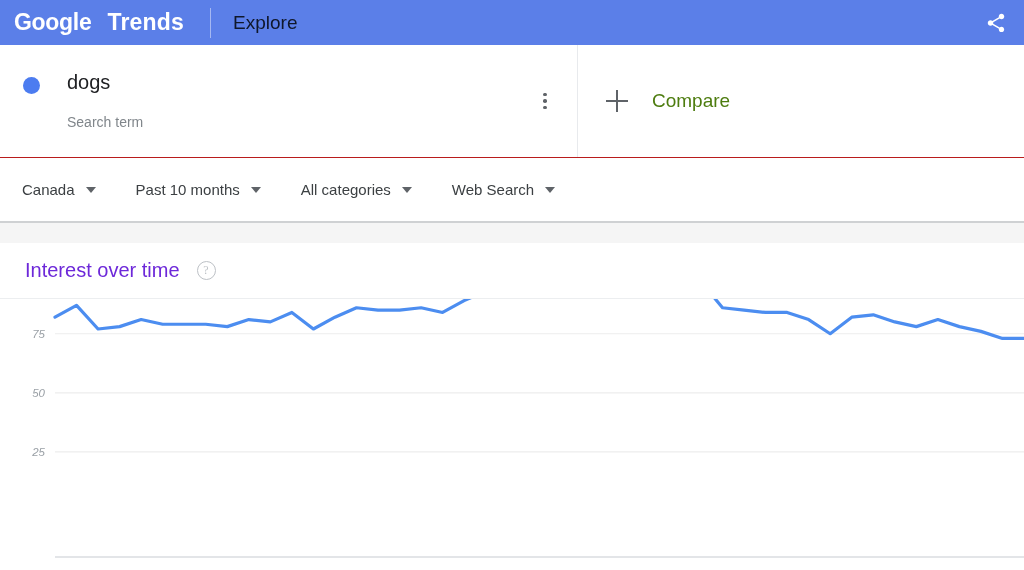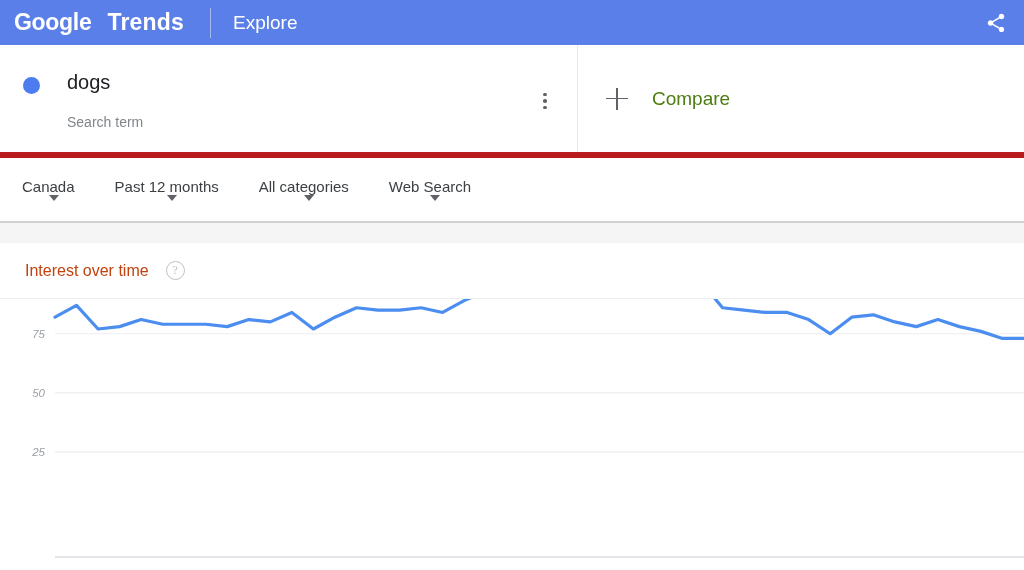--- a/index.html
+++ b/index.html
@@ -42,21 +42,21 @@
     margin-left: 16px;
   }
   .header-divider {
     width: 1px;
     height: 30px;
     background: rgba(255,255,255,0.45);
     margin: 0 22px 0 26px;
   }
   .explore {
     font-size: 19px;
-    color: #ffffff;
+    color: #0f172a;
     font-weight: 400;
     white-space: nowrap;
   }
   .share-icon {
     position: absolute;
     right: 14px;
     top: 50%;
     transform: translateY(-50%);
     width: 28px;
     height: 28px;
@@ -64,21 +64,21 @@
     align-items: center;
     justify-content: center;
     cursor: pointer;
   }
 
   
   .term-row {
     height: 113px;
     display: flex;
     background: #ffffff;
-    border-bottom: 6px solid #b91c1c;
+    border-bottom: 1px solid #b91c1c;
     box-sizing: border-box;
   }
   .term-card {
     width: 578px;
     position: relative;
     border-right: 1px solid #e8eaed;
     box-sizing: border-box;
     display: flex;
     align-items: flex-start;
     padding-top: 25px;
@@ -167,21 +167,20 @@
     background: #ffffff;
     padding-left: 22px;
     box-sizing: border-box;
   }
   .filter {
     display: flex;
     align-items: center;
     margin-right: 40px;
     cursor: pointer;
     white-space: nowrap;
-    flex-direction: column;
   }
   .filter-label {
     font-size: 15px;
     color: #3c4043;
   }
   .caret {
     width: 0; height: 0;
     border-left: 5.5px solid transparent;
     border-right: 5.5px solid transparent;
     border-top: 6px solid #5f6368;
@@ -203,22 +202,22 @@
   }
   .chart-header {
     height: 56px;
     display: flex;
     align-items: center;
     padding-left: 25px;
     border-bottom: 1px solid #eceef0;
     box-sizing: border-box;
   }
   .chart-title {
-    font-size: 16px;
-    color: #c2410c;
+    font-size: 20px;
+    color: #6d28d9;
   }
   .help-icon {
     width: 19px;
     height: 19px;
     border-radius: 50%;
     border: 1.4px solid #bdc1c6;
     color: #bdc1c6;
     font-size: 12px;
     line-height: 17px;
     text-align: center;
@@ -277,21 +276,21 @@
     <div class="compare-label">Compare</div>
   </div>
 </div>
 
 <div class="filter-bar">
   <div class="filter">
     <span class="filter-label">Canada</span>
     <span class="caret"></span>
   </div>
   <div class="filter">
-    <span class="filter-label">Past 12 months</span>
+    <span class="filter-label">Past 10 months</span>
     <span class="caret"></span>
   </div>
   <div class="filter">
     <span class="filter-label">All categories</span>
     <span class="caret"></span>
   </div>
   <div class="filter">
     <span class="filter-label">Web Search</span>
     <span class="caret"></span>
   </div>

